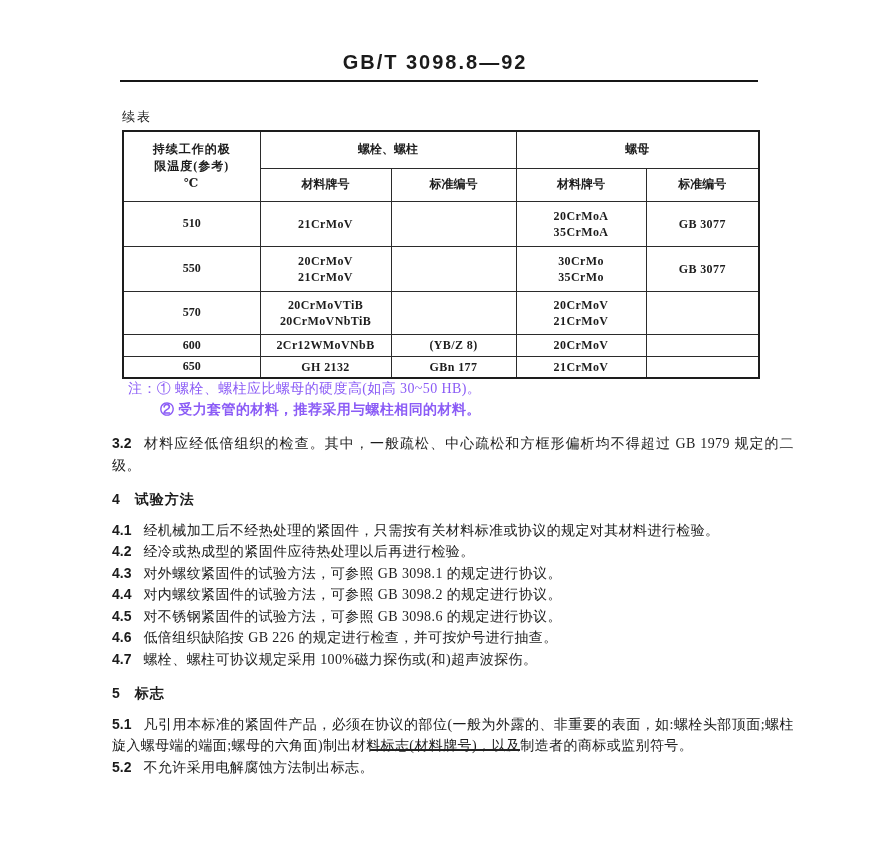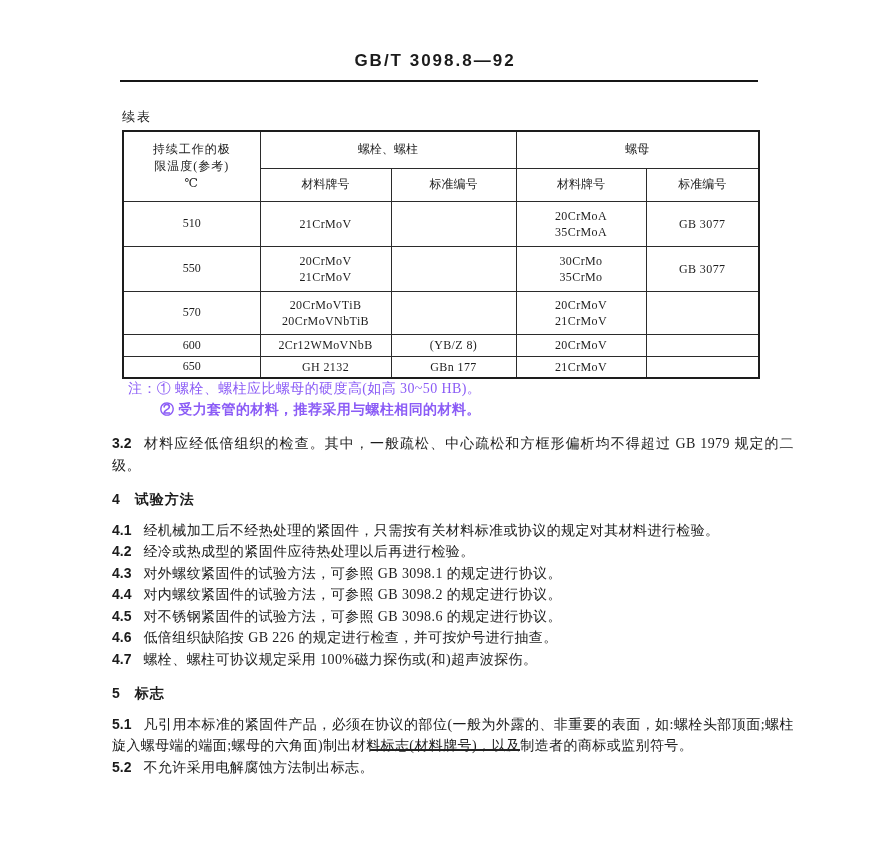--- a/index.html
+++ b/index.html
@@ -6,41 +6,41 @@
   html,body { background:#ffffff; }
   body {
     width:870px; height:842px;
     font-family:"Liberation Serif","DejaVu Serif",serif;
     color:#1b1b1b;
   }
   .page { position:relative; width:870px; height:842px; background:#fff; overflow:hidden; }
 
   .doc-title {
     position:absolute; top:51px; left:0; width:870px;
-    text-align:center; font-weight:bold; font-size:17px; letter-spacing:2px;
+    text-align:center; font-weight:bold; font-size:20px; letter-spacing:2px;
     font-family:"Liberation Sans","DejaVu Sans",sans-serif;
   }
   .title-rule {
     position:absolute; top:80px; left:120px; width:638px; height:2px; background:#161616;
   }
   .table-caption {
     position:absolute; top:108px; left:122px; width:636px;
     text-align:left; font-size:13px; letter-spacing:2px; color:#222;
   }
 
   table.spec {
     position:absolute; top:130px; left:122px; width:636px;
     border-collapse:collapse; table-layout:fixed;
     font-size:12px; color:#1d1d1d;
     border:2px solid #1d1d1d;
   }
   table.spec th, table.spec td {
     border:1px solid #2b2b2b;
     text-align:center; vertical-align:middle;
-    font-weight:normal; padding:1px 2px;
+    font-weight:bold; padding:1px 2px;
   }
   .hdr-line { display:block; line-height:17px; letter-spacing:1px; }
   .cell-line { display:block; line-height:16px; letter-spacing:0.4px; }
   .cell-line:empty { display:none; }
   tr.row-tall { height:45px; }
   tr.row-mid  { height:43px; }
   tr.row-short{ height:22px; }
   tr.hdr-group { height:37px; }
   tr.hdr-sub   { height:33px; }
 

